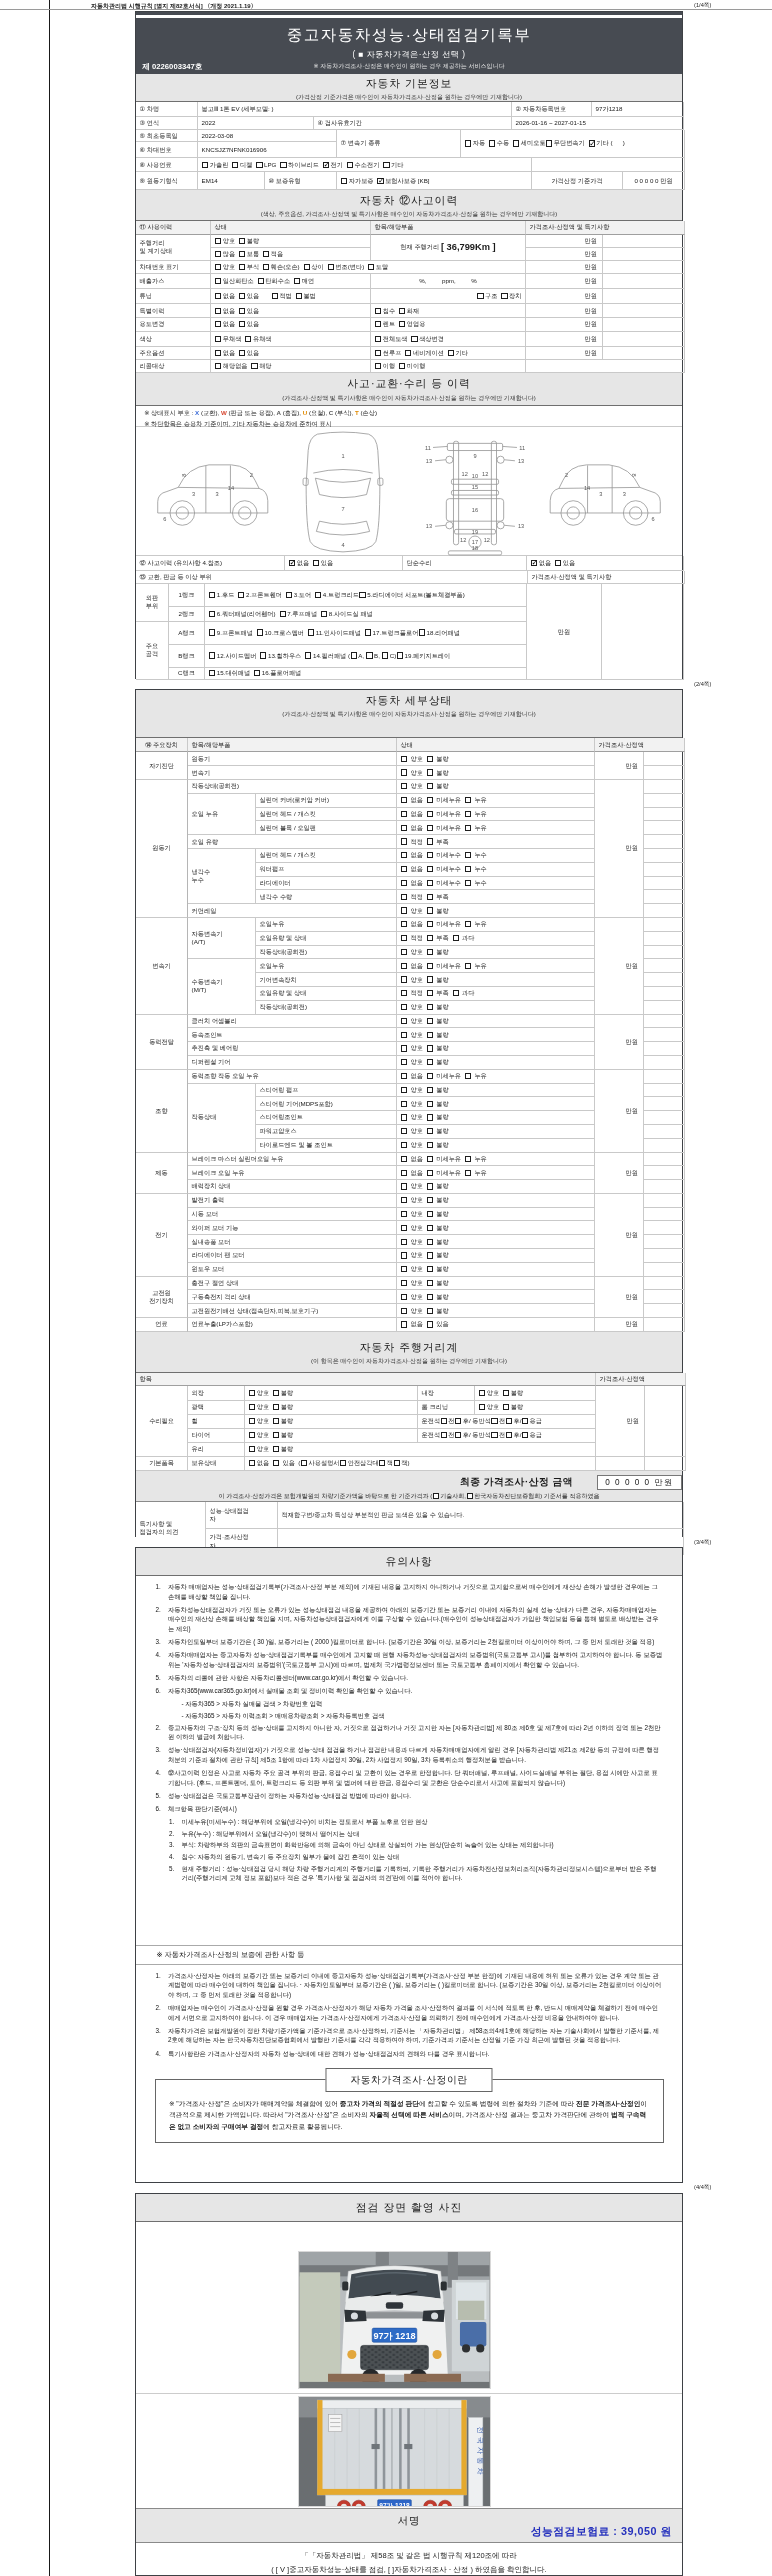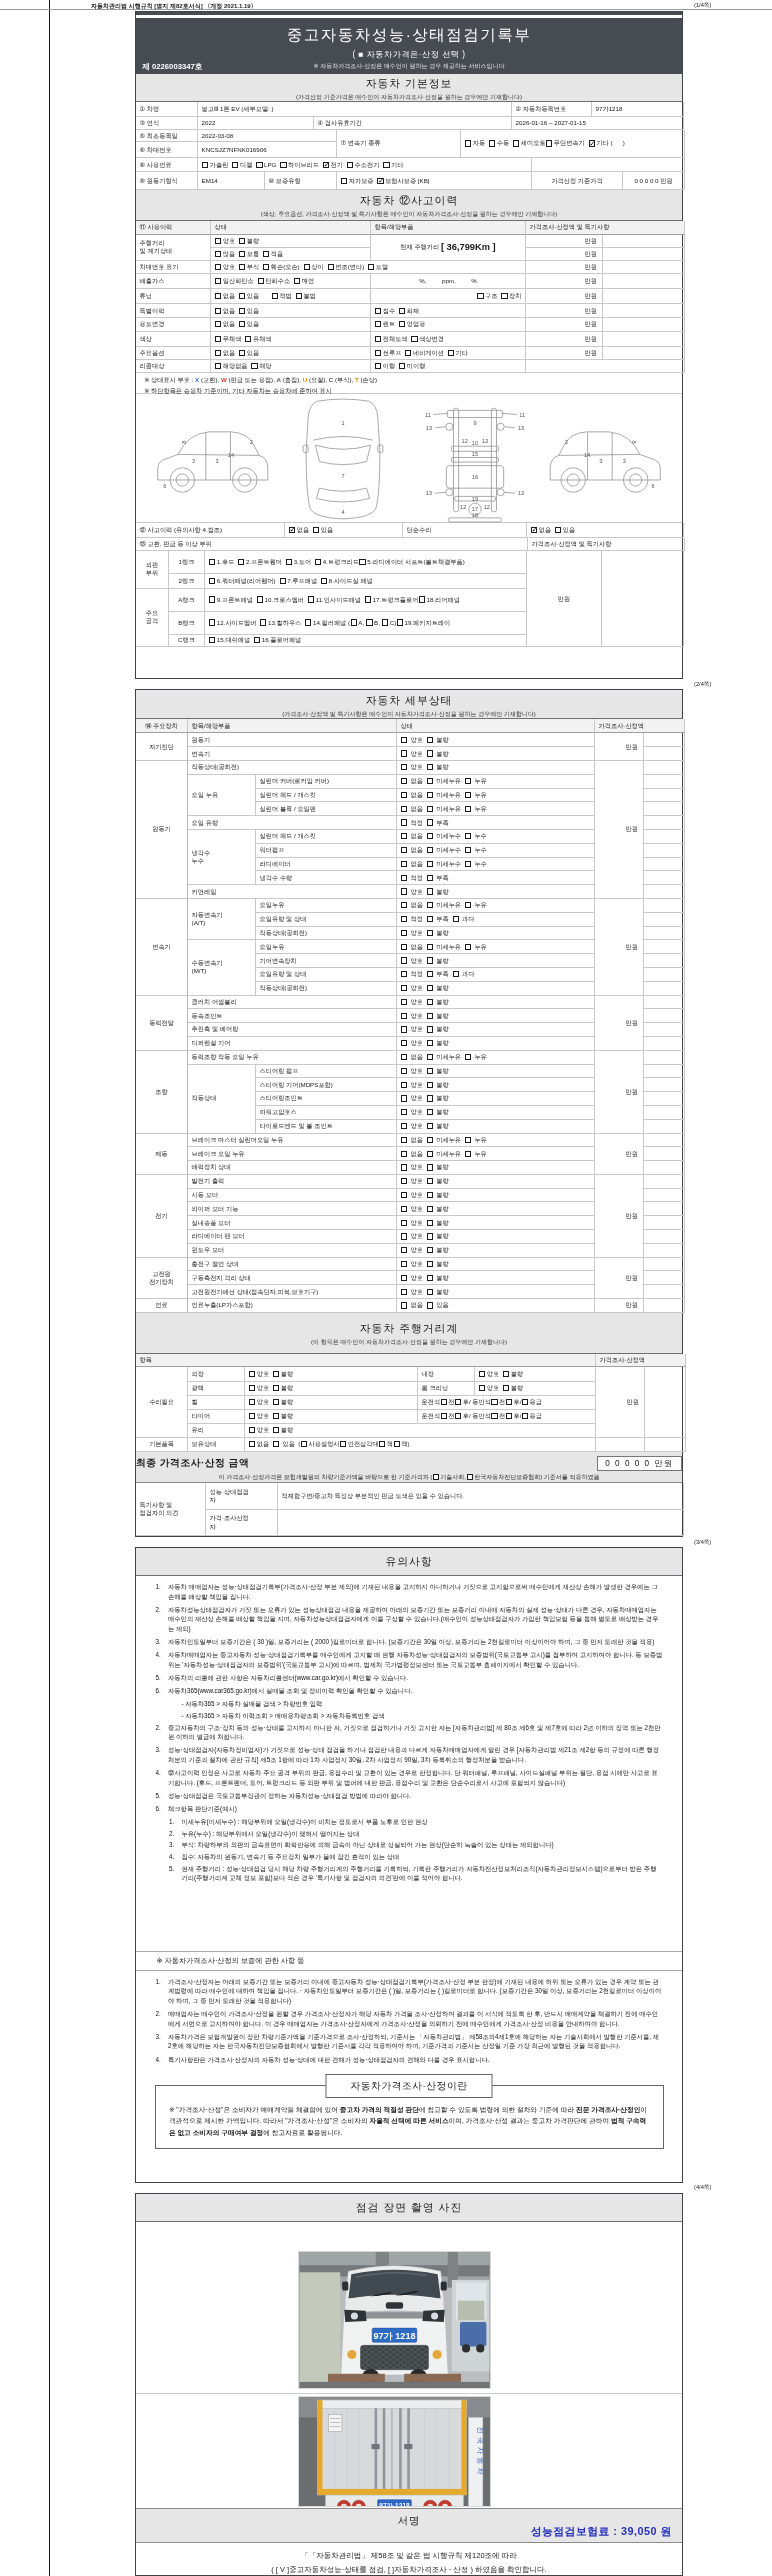--- a/index.html
+++ b/index.html
@@ -36,27 +36,27 @@
   .cb{display:inline-block;width:6.2px;height:6.2px;border:0.8px solid #1e1e1e;background:#fff;vertical-align:-1px;margin:0 1.5px 0 0.5px;position:relative}
   .cb.ck::after{content:"✓";position:absolute;left:-0.5px;top:-2.6px;font-size:7.7px;font-weight:700;color:#000}
   
   #legend{padding:2.6px 8.2px;font-size:6.2px;line-height:1.7;border-bottom:0.5px solid #c9c9c9;height:21.6px}
   
   #diagrams{height:129px;display:flex;justify-content:center;gap:7.2px;padding-top:1px;border-bottom:0.5px solid #c9c9c9}
   .dg{fill:none;stroke:#979797;stroke-width:1.6}
   .dn{font-size:11px;fill:#555;text-anchor:middle;font-family:"Liberation Sans",sans-serif}
   
   #final-price{height:31px;background:#e6e6e6;border-bottom:0.5px solid #8a8a8a;text-align:center;padding-top:3.6px}
-  #fp-row{display:flex;justify-content:space-between;align-items:center;gap:24px}
+  #fp-row{display:flex;justify-content:flex-end;align-items:center;gap:24px}
   #fp-label{font-size:9.8px;font-weight:700;letter-spacing:0.5px}
   #fp-amount{font-size:8.2px;letter-spacing:1.5px;background:#fff;border:0.5px solid #777;padding:1px 7.2px}
   #fp-note{font-size:6px;margin-top:2.1px;color:#222}
   
   .subhead{height:19.6px;border-bottom:0.5px solid #aaa;display:flex;align-items:center;padding-left:20.6px;font-size:7.2px}
-  .subhead.top2{border-top:0.5px solid #aaa;margin-top:11px}
+  .subhead.top2{border-top:0.5px solid #aaa;margin-top:5px}
   .paras{padding:6.2px 19.6px 0 19.6px;overflow:hidden}
   #paras1{height:364px}
   .para{display:flex;margin-bottom:3.6px;font-size:6.3px;line-height:1.52;color:#111}
   .para .pnum{width:12.4px;flex:0 0 12.4px}
   .para .ptx{flex:1}
   .para.ind{margin-left:13.4px;margin-bottom:2.1px}
   
   #pricebox{position:relative;margin:17.5px 18.5px 0 18.5px;border:0.8px solid #666;padding:17.5px 13.4px 9.3px 13.4px}
   #pricebox-title{position:absolute;top:-12px;left:50%;transform:translateX(-50%);background:#fff;border:0.8px solid #666;padding:4.6px 24px;font-size:9.8px;letter-spacing:0.5px;white-space:nowrap}
   #pricebox-body{font-size:6.7px;line-height:1.75;color:#111}
@@ -175,20 +175,24 @@
         <div class="cell" style="grid-area: 10 / 2;"><span class="cb"></span>없음  <span class="cb"></span>있음</div>
         <div class="cell" style="grid-area: 10 / 3;"><span class="cb"></span>썬루프  <span class="cb"></span>네비게이션  <span class="cb"></span>기타</div>
         <div class="cell pr" style="grid-area: 10 / 4;">만원</div>
         <div class="cell" style="grid-area: 10 / 5;"></div>
         <div class="cell" style="grid-area: 11 / 1;">리콜대상</div>
         <div class="cell" style="grid-area: 11 / 2;"><span class="cb"></span>해당없음  <span class="cb"></span>해당</div>
         <div class="cell" style="grid-area: 11 / 3;"><span class="cb"></span>이행  <span class="cb"></span>미이행</div>
         <div class="cell" style="grid-area: 11 / 4 / auto / span 2;"></div>
       </div>
 
+    <div class="grayhead" style="height:33px;padding-top:4.6px">
+      <div class="gh-title">사고·교환·수리 등 이력</div>
+      <div class="gh-note">(가격조사·산정액 및 특기사항은 매수인이 자동차가격조사·산정을 원하는 경우에만 기재합니다)</div>
+    </div>
     <div id="legend">
       <div id="legend-line1"><span>※ 상태표시 부호 : </span><span style="color: rgb(58, 107, 216); font-weight: 700;">X</span><span> (교환), </span><span style="color: rgb(214, 69, 47); font-weight: 700;">W</span><span> (판금 또는 용접), </span><span style="color: rgb(85, 85, 85); font-weight: 700;">A</span><span> (흠집), </span><span style="color: rgb(224, 138, 0); font-weight: 700;">U</span><span> (요철), </span><span style="color: rgb(85, 85, 85); font-weight: 700;">C</span><span> (부식), </span><span style="color: rgb(224, 138, 0); font-weight: 700;">T</span><span> (손상)</span></div>
       <div id="legend-line2">※ 하단항목은 승용차 기준이며, 기타 자동차는 승용차에 준하여 표시</div>
     </div>
 
     <div id="diagrams">
 
       <svg width="124" height="128" viewBox="0 0 240 250">
         <g class="dg">
           <path d="M14,166 L14,144 Q14,128 32,124 L54,116 Q72,76 114,72 L158,72 Q192,74 204,102 L212,118 Q228,122 229,142 L229,166 Z"></path>
@@ -313,21 +317,21 @@
         <div class="cell ctr" style="grid-area: 3 / 2;">A랭크</div>
         <div class="cell" style="grid-area: 3 / 3;"><span class="cb"></span>9.프론트패널  <span class="cb"></span>10.크로스멤버  <span class="cb"></span>11.인사이드패널  <span class="cb"></span>17.트렁크플로어<br><span class="cb"></span>18.리어패널</div>
         <div class="cell ctr" style="grid-area: 4 / 2;">B랭크</div>
         <div class="cell" style="grid-area: 4 / 3;"><span class="cb"></span>12.사이드멤버  <span class="cb"></span>13.휠하우스  <span class="cb"></span>14.필러패널 (<span class="cb"></span>A, <span class="cb"></span>B, <span class="cb"></span>C)<br><span class="cb"></span>19.페키지트레이</div>
         <div class="cell ctr" style="grid-area: 5 / 2;">C랭크</div>
         <div class="cell" style="grid-area: 5 / 3;"><span class="cb"></span>15.대쉬패널  <span class="cb"></span>16.플로어패널</div>
       </div>
   </div>
 
   <div class="frame" style="top:689px;height:848px">
-    <div class="grayhead" style="height:29px;padding-top:3.6px">
+    <div class="grayhead" style="height:48px;padding-top:3.6px">
       <div class="gh-title">자동차 세부상태</div>
       <div class="gh-note">(가격조사·산정액 및 특기사항은 매수인이 자동차가격조사·산정을 원하는 경우에만 기재합니다)</div>
     </div>
     <div id="detail-grid" class="grid" style="display: grid; grid-template-columns: 52px 68px 141px 198px 49px 41px; grid-template-rows: 14.4px 13.8px 13.8px 13.8px 13.8px 13.8px 13.8px 13.8px 13.8px 13.8px 13.8px 13.8px 13.8px 13.8px 13.8px 13.8px 13.8px 13.8px 13.8px 13.8px 13.8px 13.8px 13.8px 13.8px 13.8px 13.8px 13.8px 13.8px 13.8px 13.8px 13.8px 13.8px 13.8px 13.8px 13.8px 13.8px 13.8px 13.8px 13.8px 13.8px 13.8px 13.8px 13.8px;">
         <div class="cell hd ctr" style="grid-area: 1 / 1;">⑭ 주요장치</div>
         <div class="cell hd" style="grid-area: 1 / 2 / auto / span 2;">항목/해당부품</div>
         <div class="cell hd" style="grid-area: 1 / 4;">상태</div>
         <div class="cell hd" style="grid-area: 1 / 5 / auto / span 2;">가격조사·산정액</div>
         <div class="cell glab" style="grid-area: 2 / 1 / span 2;">자기진단</div>
         <div class="cell" style="grid-area: 2 / 2 / auto / span 2;">원동기</div>

